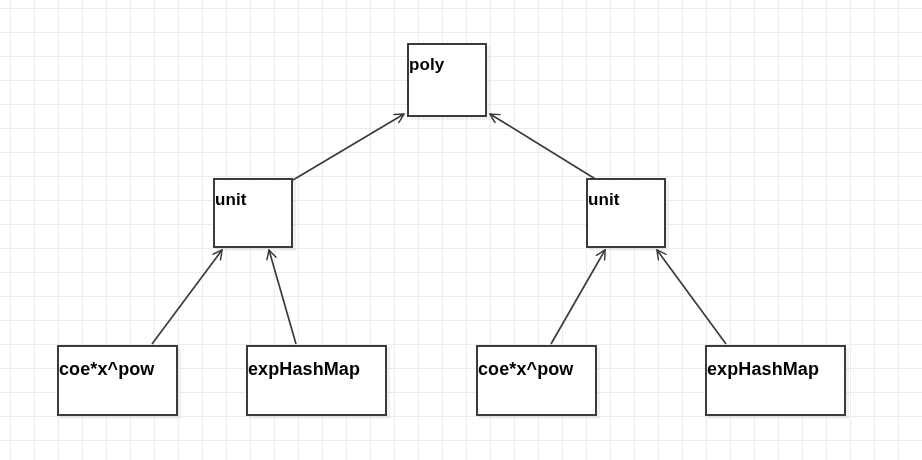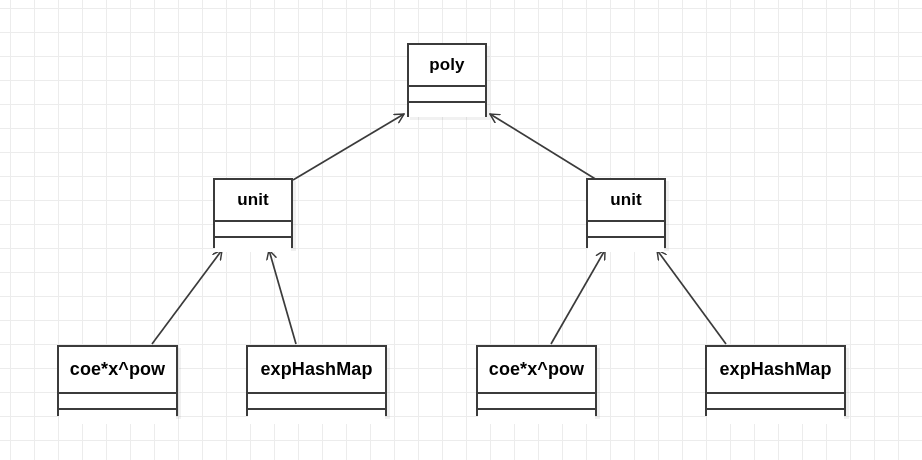--- a/index.html
+++ b/index.html
@@ -28,21 +28,21 @@
     height: 460px;
     pointer-events: none;
   }
   .uml-class {
     position: absolute;
     box-sizing: border-box;
     background: #ffffff;
     border: 2px solid #3b3b3b;
     box-shadow: 3px 3px 0 0 rgba(0,0,0,0.055);
     display: flex;
-    flex-direction: column;
+    flex-direction: row;
     z-index: 2;
   }
   .uml-title {
     flex: 0 0 auto;
     display: flex;
     align-items: center;
     justify-content: center;
     font-weight: bold;
     color: #000000;
     letter-spacing: 0.1px;

